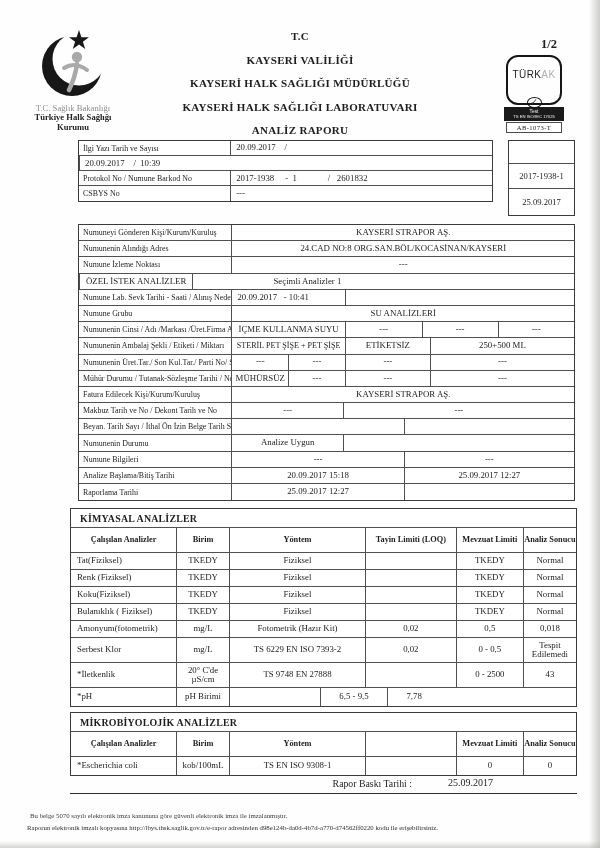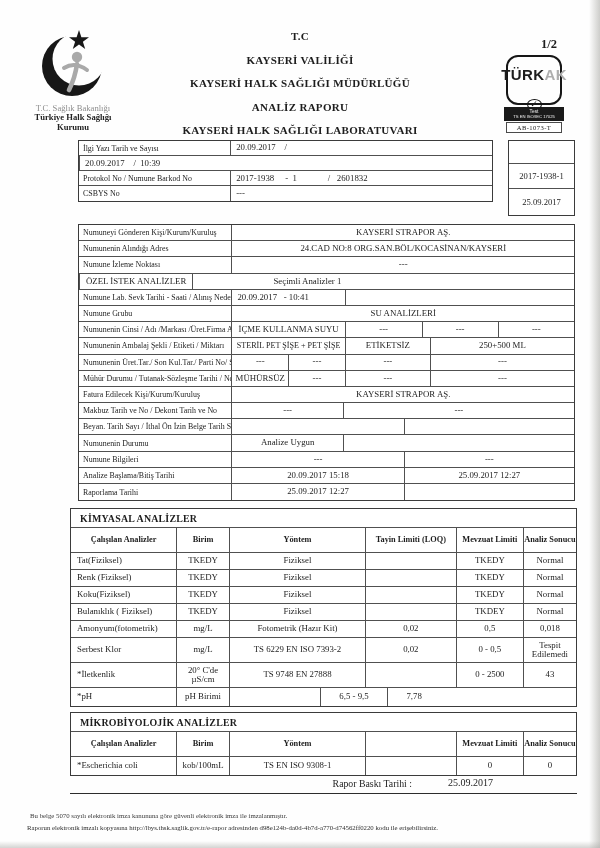--- a/index.html
+++ b/index.html
@@ -19,21 +19,21 @@
   
   .mlogo{position:absolute;left:14px;top:26px;width:118px;text-align:center;}
   .mlogo svg{display:block;margin:0 auto;}
   .mcap1{font-size:8.6px;color:#8d8d8d;margin-top:1px;}
   .mcap2{font-size:8.6px;font-weight:bold;color:#222;line-height:1.15;}
 
   
   .turkak{position:absolute;left:503px;top:55px;width:62px;text-align:center;}
   .tk-box{width:56px;height:50px;margin:0 auto;border:2px solid #161616;border-radius:12px;
           display:flex;flex-direction:column;align-items:center;justify-content:center;padding:2px 0;box-sizing:border-box;}
-  .tk-brand{font-family:"Liberation Sans",sans-serif;font-size:15px;font-weight:bold;letter-spacing:.4px;line-height:1;margin:17px 0;}
+  .tk-brand{font-family:"Liberation Sans",sans-serif;font-size:10px;font-weight:normal;letter-spacing:.4px;line-height:1;margin:17px 0;}
   .tk-gray{color:#aeaeae;}
   .tk-check{width:13px;height:13px;border:1.3px solid #161616;border-radius:50%;
             display:flex;align-items:center;justify-content:center;font-size:9px;line-height:1;}
   .tk-bar{width:60px;margin:2px auto 0;background:#1a1a1a;color:#f2f2f2;padding:1.5px 0;
           font-family:"Liberation Sans",sans-serif;line-height:1.2;}
   .tk-bar .l1{font-size:4.8px;}
   .tk-bar .l2{font-size:4.2px;}
   .tk-ab{width:54px;margin:1px auto 0;border:1px solid #4a4a4a;font-size:6.6px;letter-spacing:.4px;padding:1px 0;background:#fff;}
 
   
@@ -85,22 +85,22 @@
     </svg>
     <div class="mcap1">T.C. Sağlık Bakanlığı</div>
     <div class="mcap2">Türkiye Halk Sağlığı</div>
     <div class="mcap2">Kurumu</div>
   </div>
 
   <div class="titles">
     <div>T.C</div>
     <div>KAYSERİ VALİLİĞİ</div>
     <div>KAYSERİ HALK SAĞLIĞI MÜDÜRLÜĞÜ</div>
+    <div>KAYSERİ HALK SAĞLIĞI LABORATUVARI</div>
     <div>ANALİZ RAPORU</div>
-    <div>KAYSERİ HALK SAĞLIĞI LABORATUVARI</div>
   </div>
 
   <div class="turkak">
     <div class="tk-box">
       <svg width="18" height="13" viewBox="0 0 18 13">
         <circle cx="8" cy="6.5" r="6" fill="#171717"></circle>
         <circle cx="10.6" cy="4.8" r="5" fill="#fefefe"></circle>
         <circle cx="11.6" cy="7.3" r="1.7" fill="#171717"></circle>
       </svg>
       <div class="tk-brand"><span>TÜRK</span><span class="tk-gray">AK</span></div>

